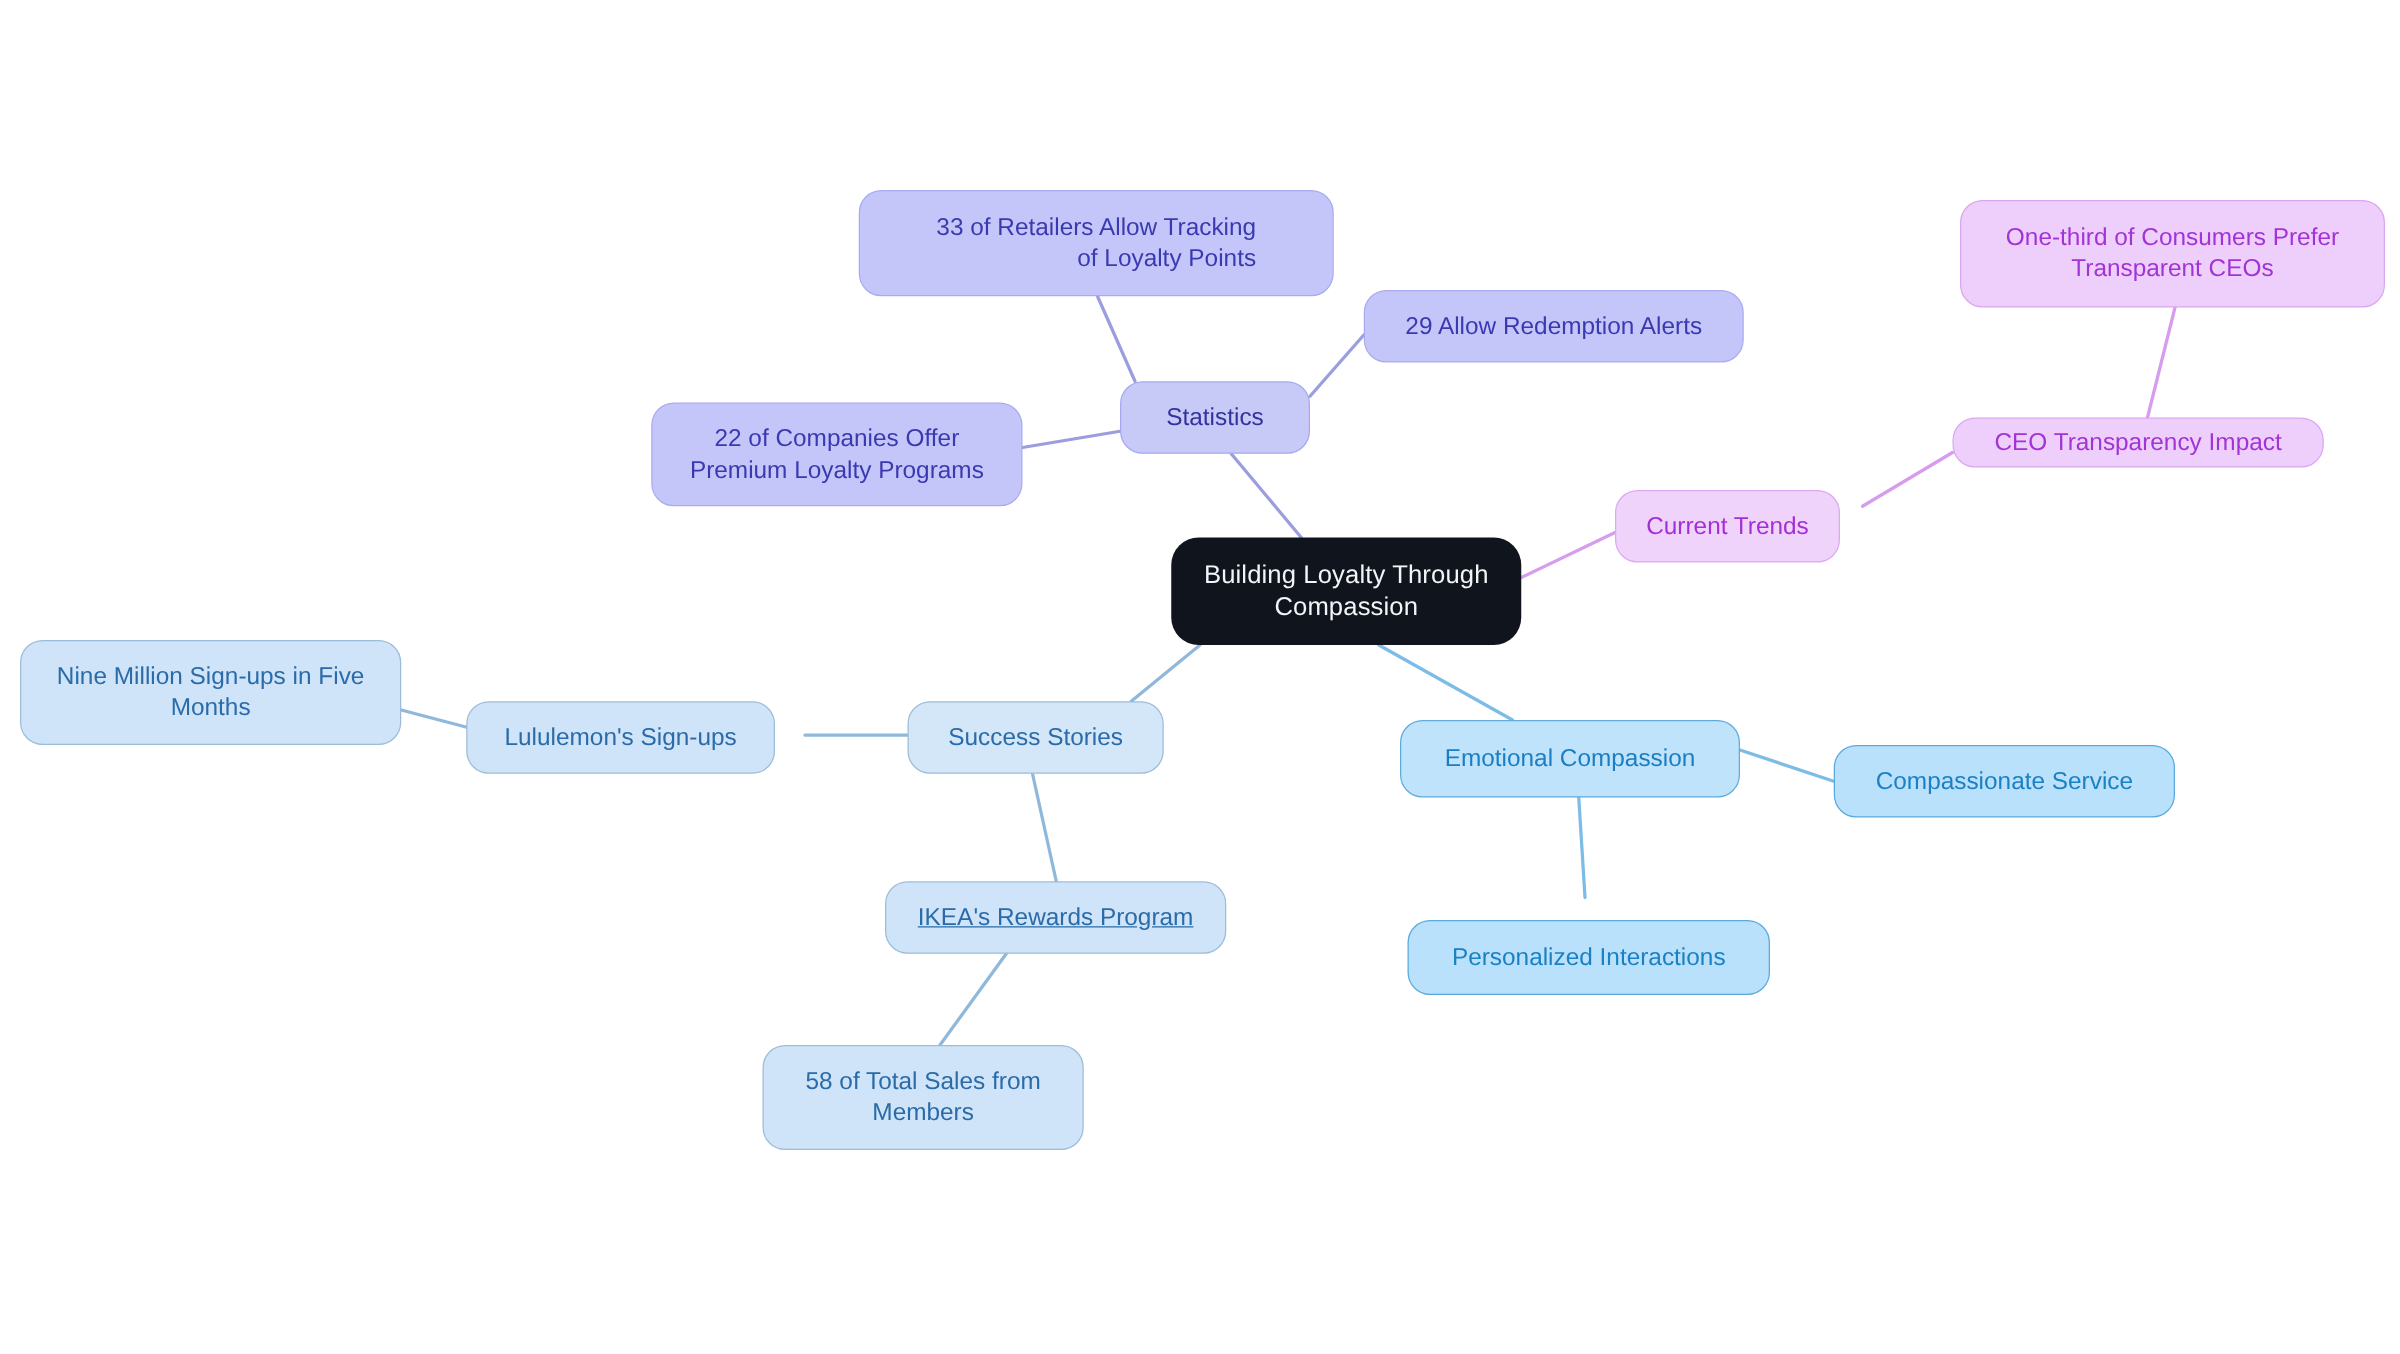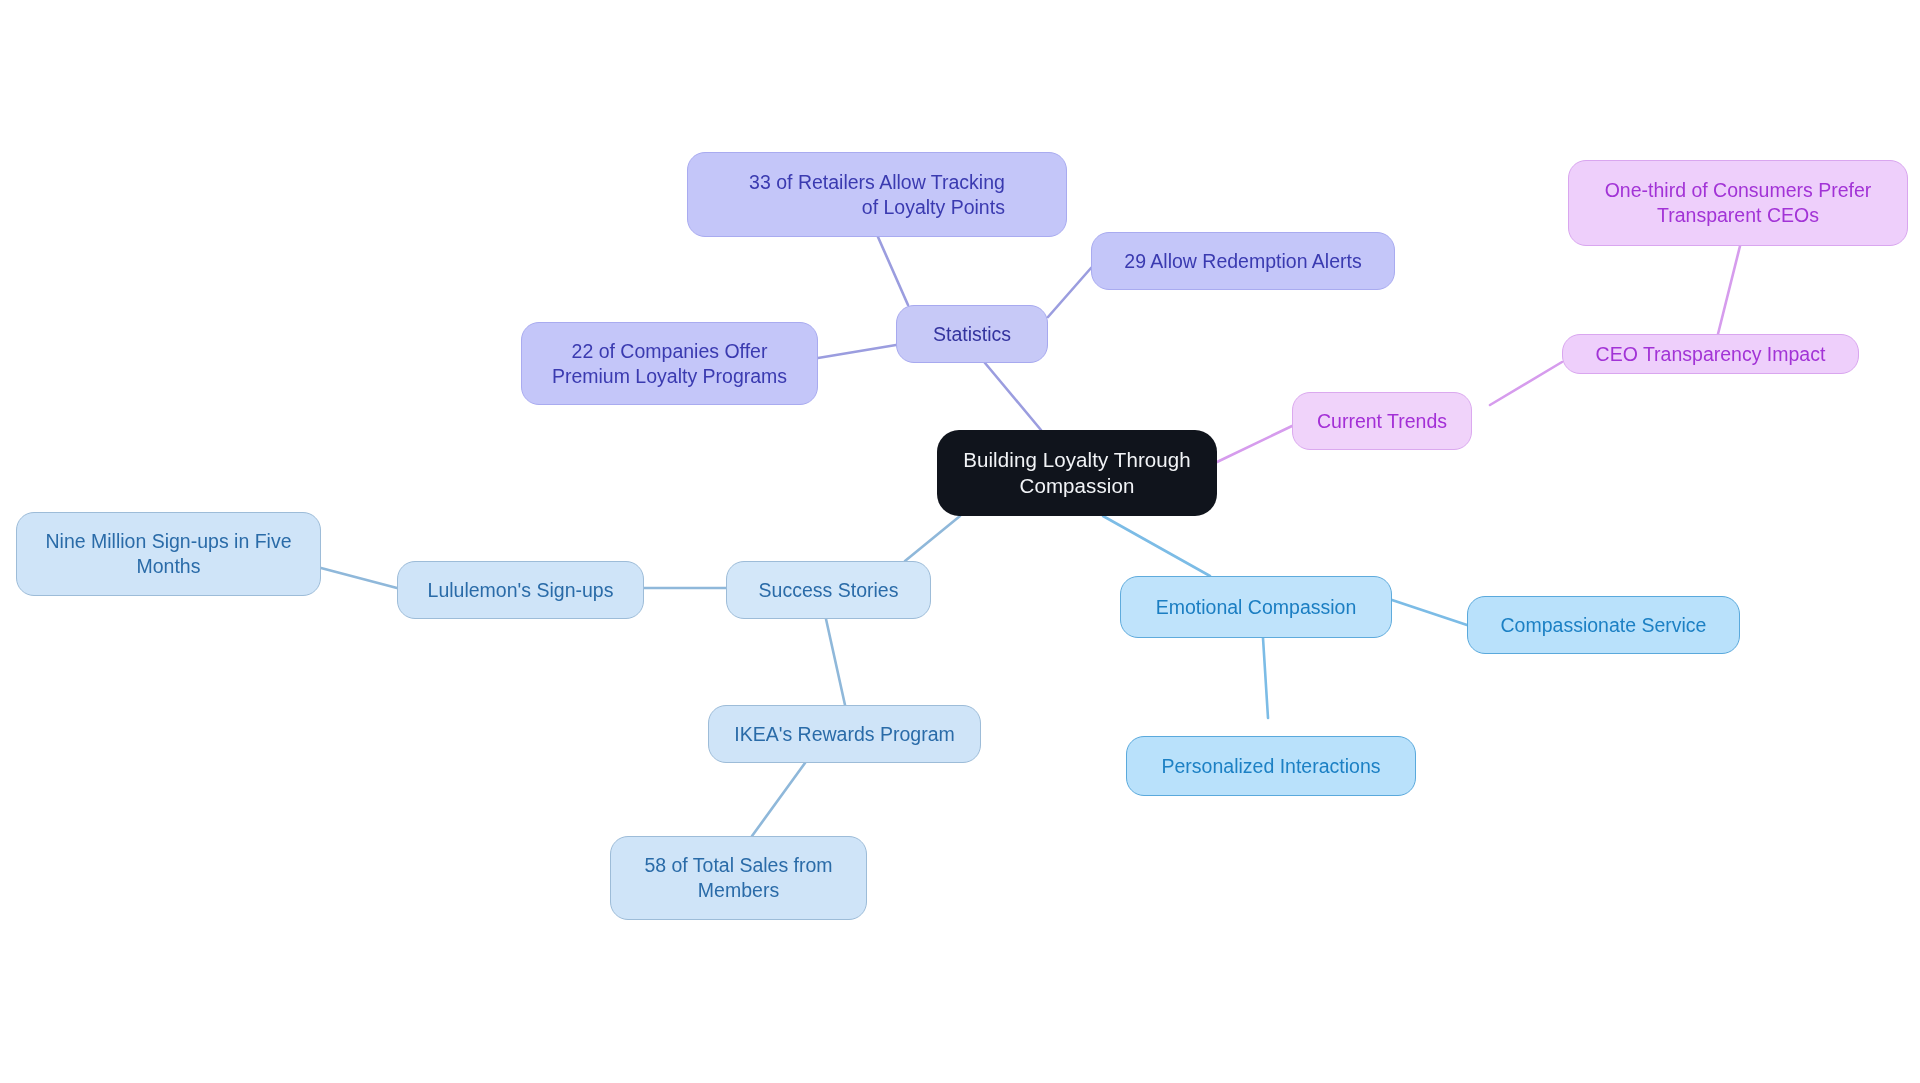--- a/index.html
+++ b/index.html
@@ -131,21 +131,21 @@
       <div class="node node-stat-leaf" style="left: 521px; top: 322px; width: 297px; height: 83px;">22 of Companies Offer
 Premium Loyalty Programs</div>
       <div class="node node-trend-branch" style="left: 1292px; top: 392px; width: 180px; height: 58px;">Current Trends</div>
       <div class="node node-trend-leaf" style="left: 1562px; top: 334px; width: 297px; height: 40px;">CEO Transparency Impact</div>
       <div class="node node-trend-leaf" style="left: 1568px; top: 160px; width: 340px; height: 86px;">One-third of Consumers Prefer
 Transparent CEOs</div>
       <div class="node node-emotion-branch" style="left: 1120px; top: 576px; width: 272px; height: 62px;">Emotional Compassion</div>
       <div class="node node-emotion-leaf" style="left: 1467px; top: 596px; width: 273px; height: 58px;">Compassionate Service</div>
       <div class="node node-emotion-leaf" style="left: 1126px; top: 736px; width: 290px; height: 60px;">Personalized Interactions</div>
       <div class="node node-success-branch" style="left: 726px; top: 561px; width: 205px; height: 58px;">Success Stories</div>
-      <div class="node node-success-leaf" style="left: 397px; top: 561px; width: 247px; height: 58px;">Lululemon's Sign-ups</div>
+      <div class="node node-success-leaf" style="left: 373px; top: 561px; width: 247px; height: 58px;">Lululemon's Sign-ups</div>
       <div class="node node-success-leaf" style="left: 16px; top: 512px; width: 305px; height: 84px;">Nine Million Sign-ups in Five
 Months</div>
-      <div class="node node-success-leaf" style="left: 708px; top: 705px; width: 273px; height: 58px;">IKEA's Rewards Program</div>
+      <div class="node node-success-leaf" style="left: 708px; top: 705px; width: 273px; height: 58px; text-decoration: underline;">IKEA's Rewards Program</div>
       <div class="node node-success-leaf" style="left: 610px; top: 836px; width: 257px; height: 84px;">58 of Total Sales from
 Members</div>
     </div>
 
 </div>
 
 </body></html>

